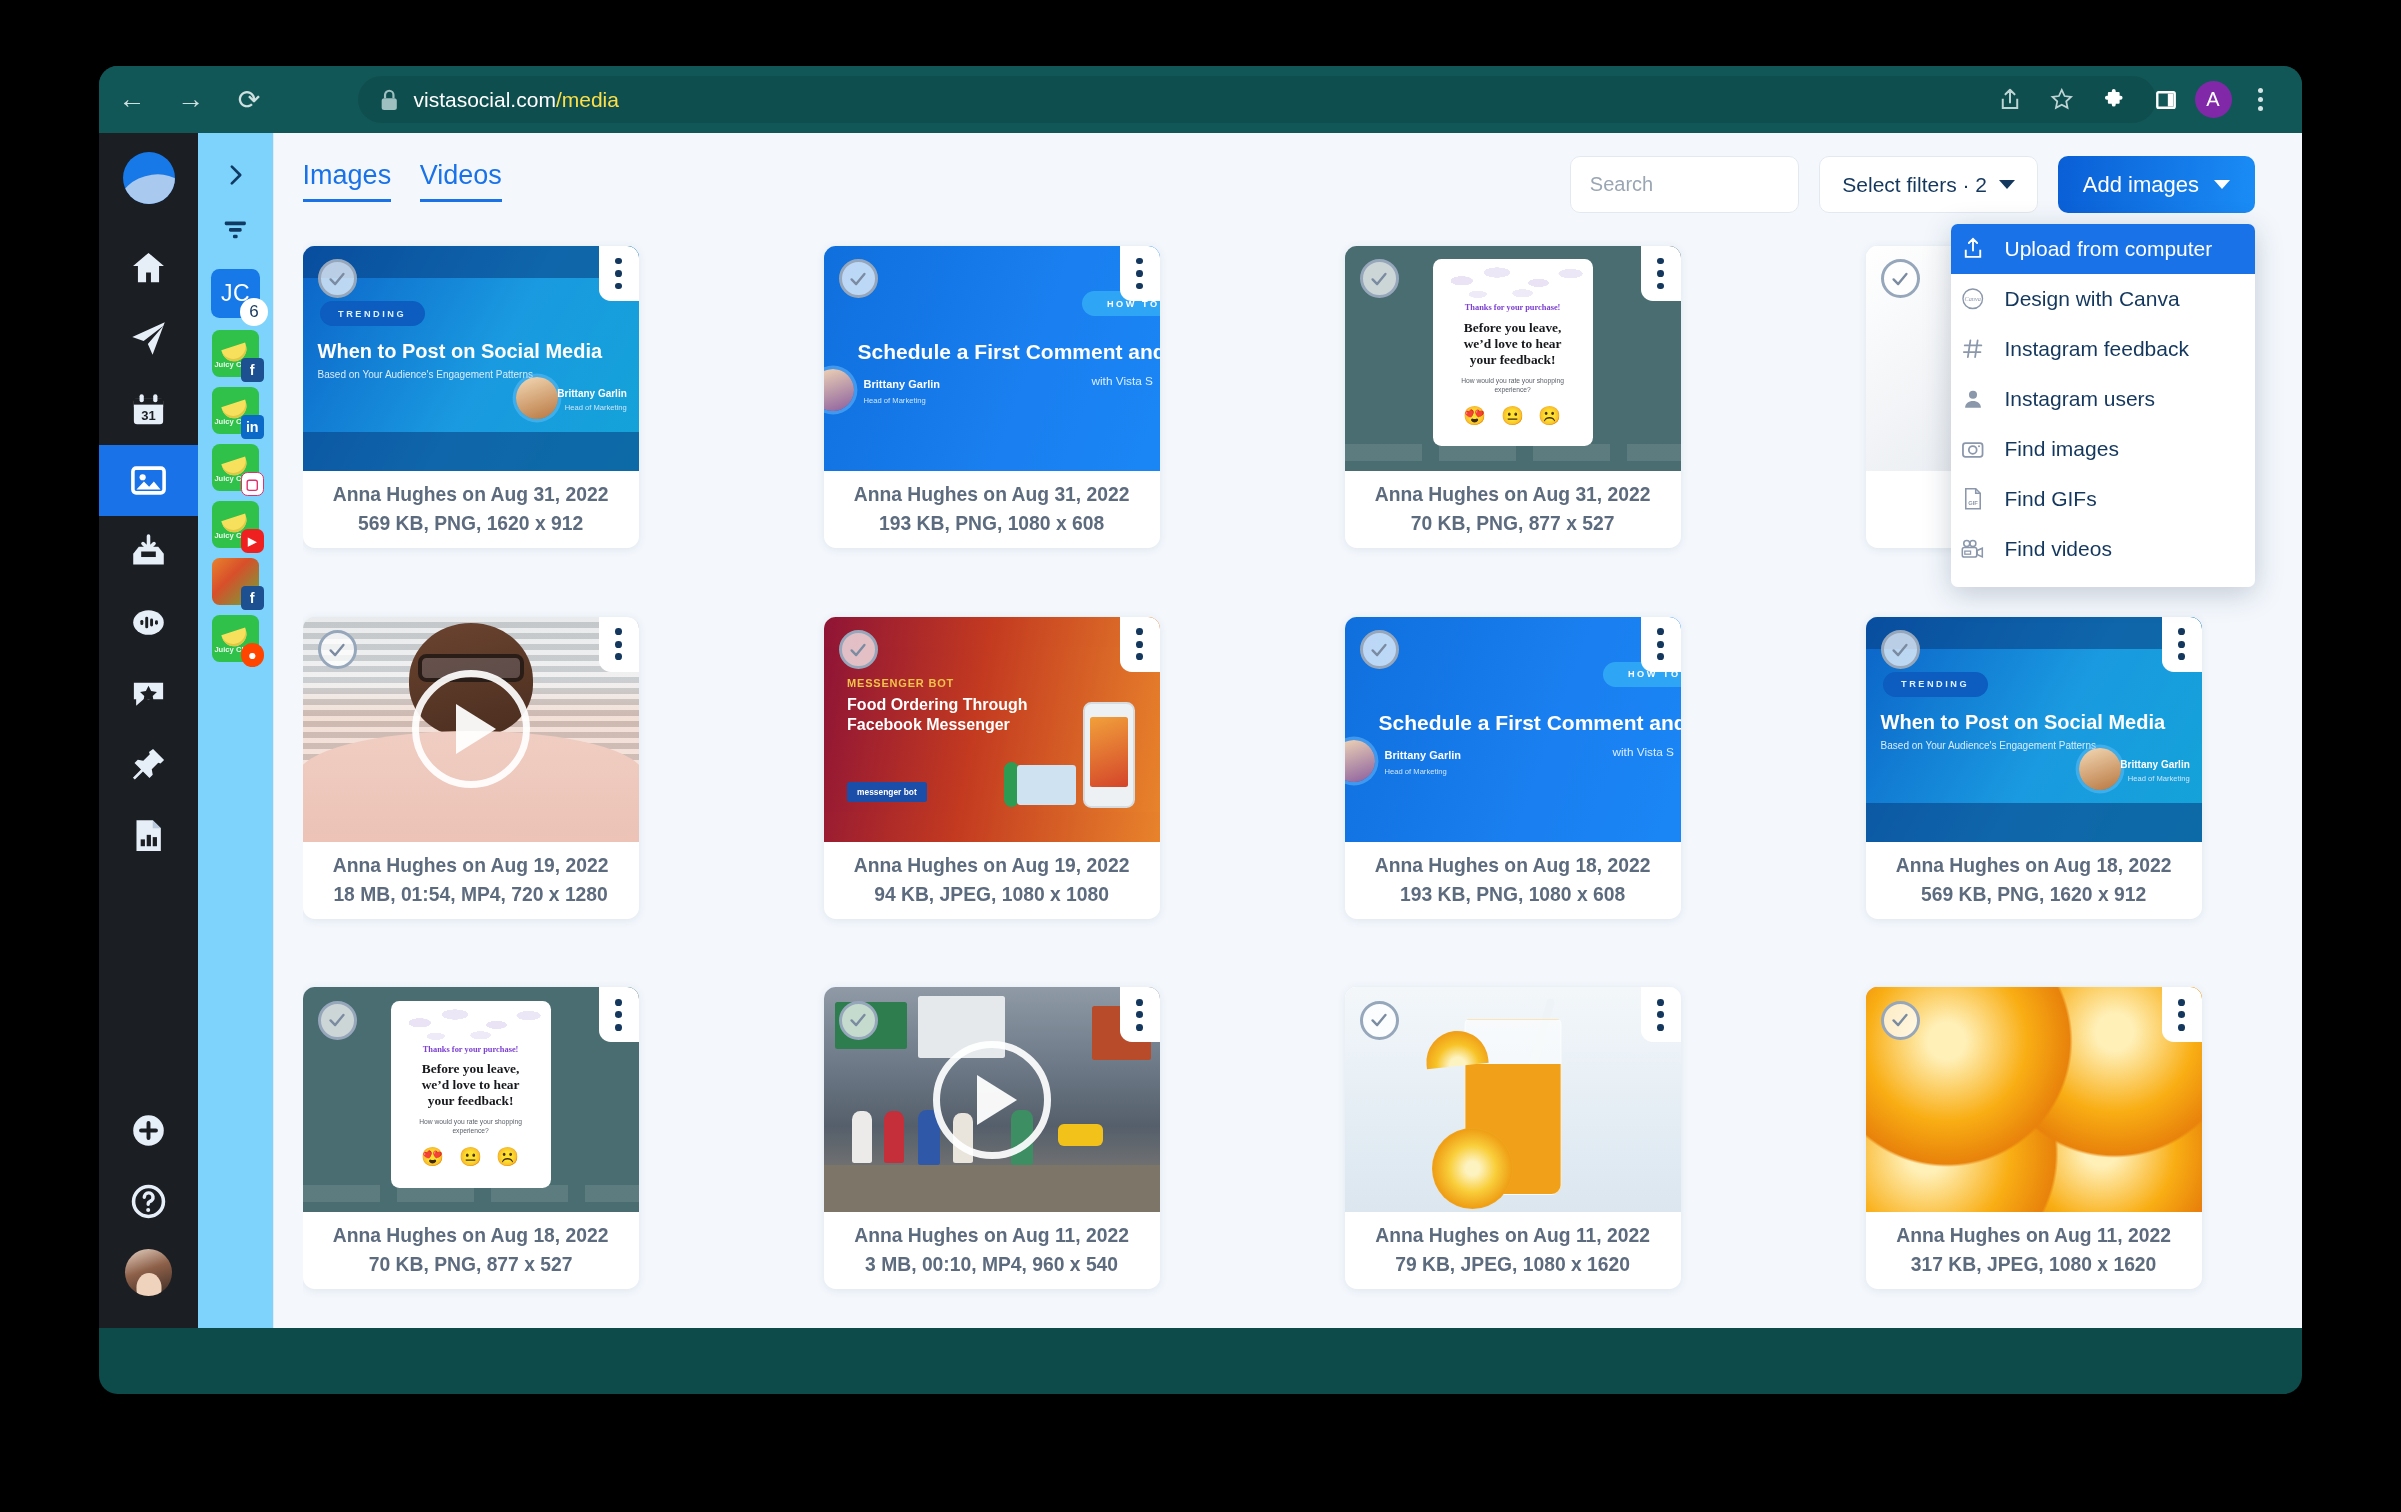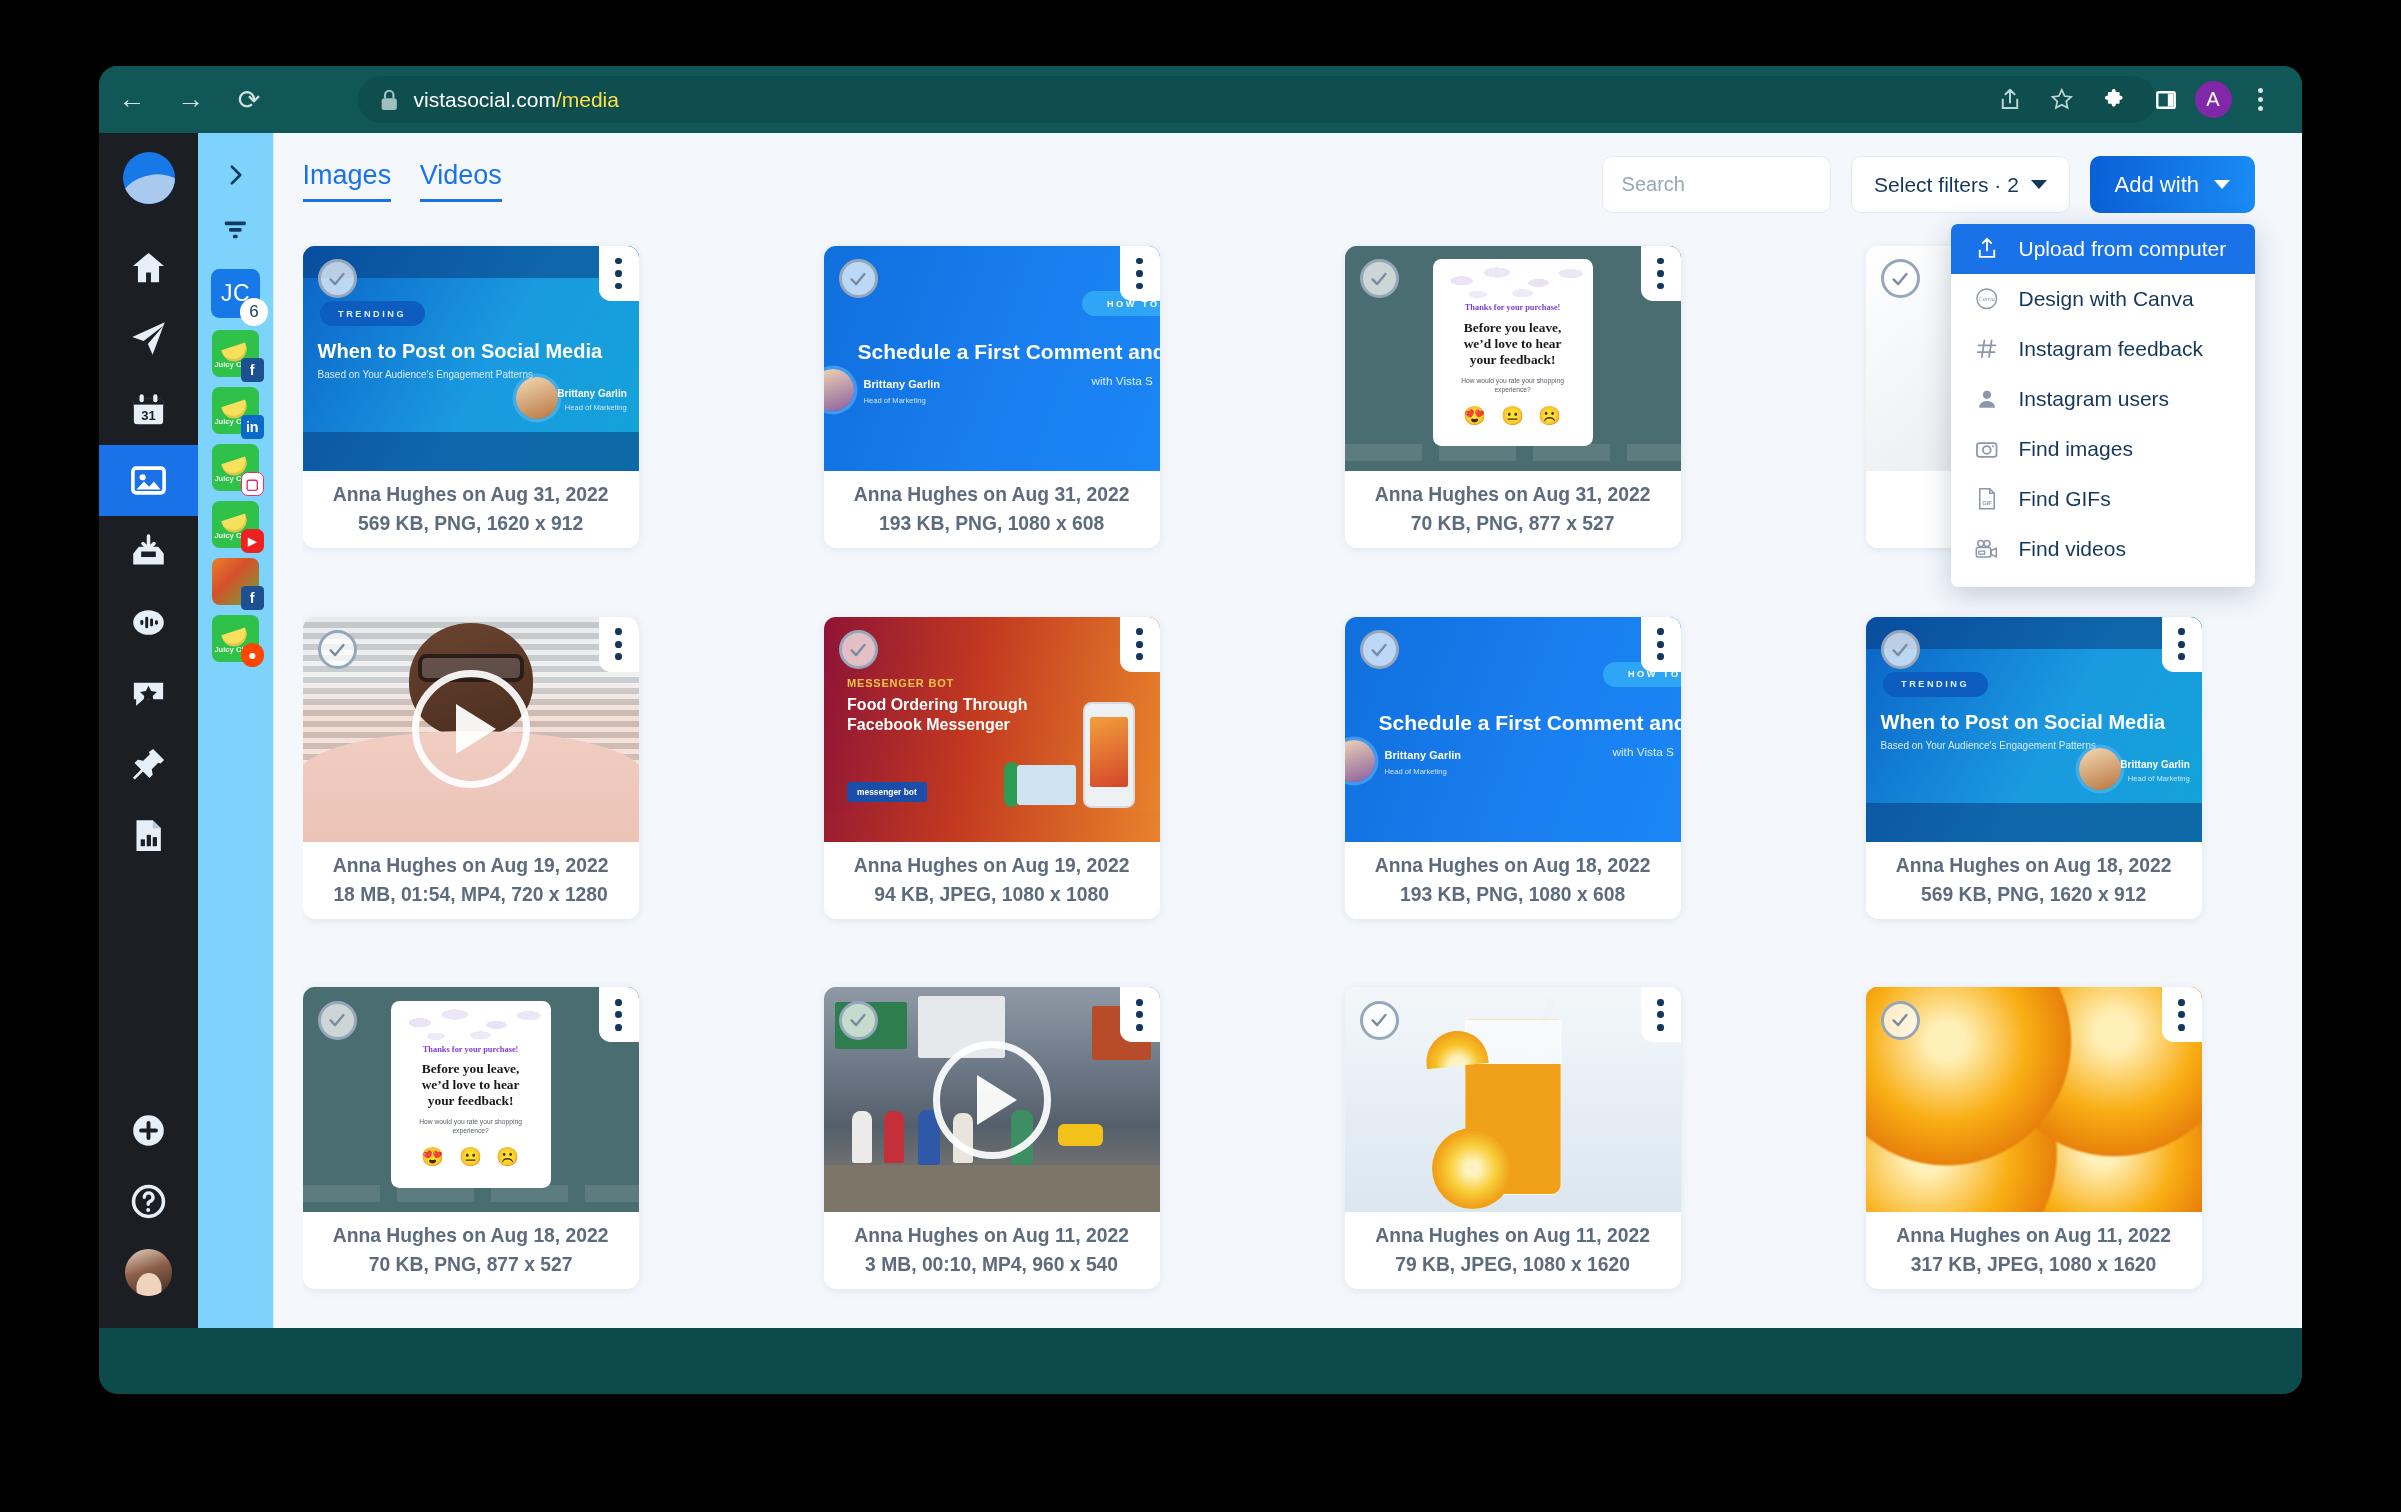--- a/index.html
+++ b/index.html
@@ -296,21 +296,21 @@
     background: #fff;
     border-radius: 6.7px;
     box-shadow: 0 6.7px 28.6px rgba(20,40,70,.22);
     padding: 0 0 13.4px 0;
     z-index: 50;
     overflow: hidden;
   }
   .menu-item {
     height: 50px;
     display: flex; align-items: center; gap: 18.5px;
-    padding: 0 22px;
+    padding: 0 8px;
     font-size: 21px; color: #14375e;
     cursor: pointer;
   }
   .menu-item.active { background: #1a72e8; color: #fff; }
   .menu-icon {
     width: 27px; flex: 0 0 27px;
     display: flex; align-items: center; justify-content: center;
   }
 
   
@@ -797,21 +797,21 @@
           <div id="search-box">
             <input id="search-input" type="text" placeholder="Search" style="">
           </div>
 
           <div id="filters-btn">
             <span>Select filters · 2</span>
             <span class="caret"></span>
           </div>
 
           <div id="add-media-btn">
-            <span>Add with</span>
+            <span>Add images</span>
             <span class="caret"></span>
           </div>
         </div>
       </div>
 
       <div id="add-media-menu">
           <div class="menu-item active">
             <span class="menu-icon">
               <svg width="22" height="23.5" viewBox="0 0 24 26">
                 <path d="M12 2v13M12 2l-4.6 4.6M12 2l4.6 4.6" stroke="#ffffff" stroke-width="2.1" fill="none" stroke-linecap="round"></path>

